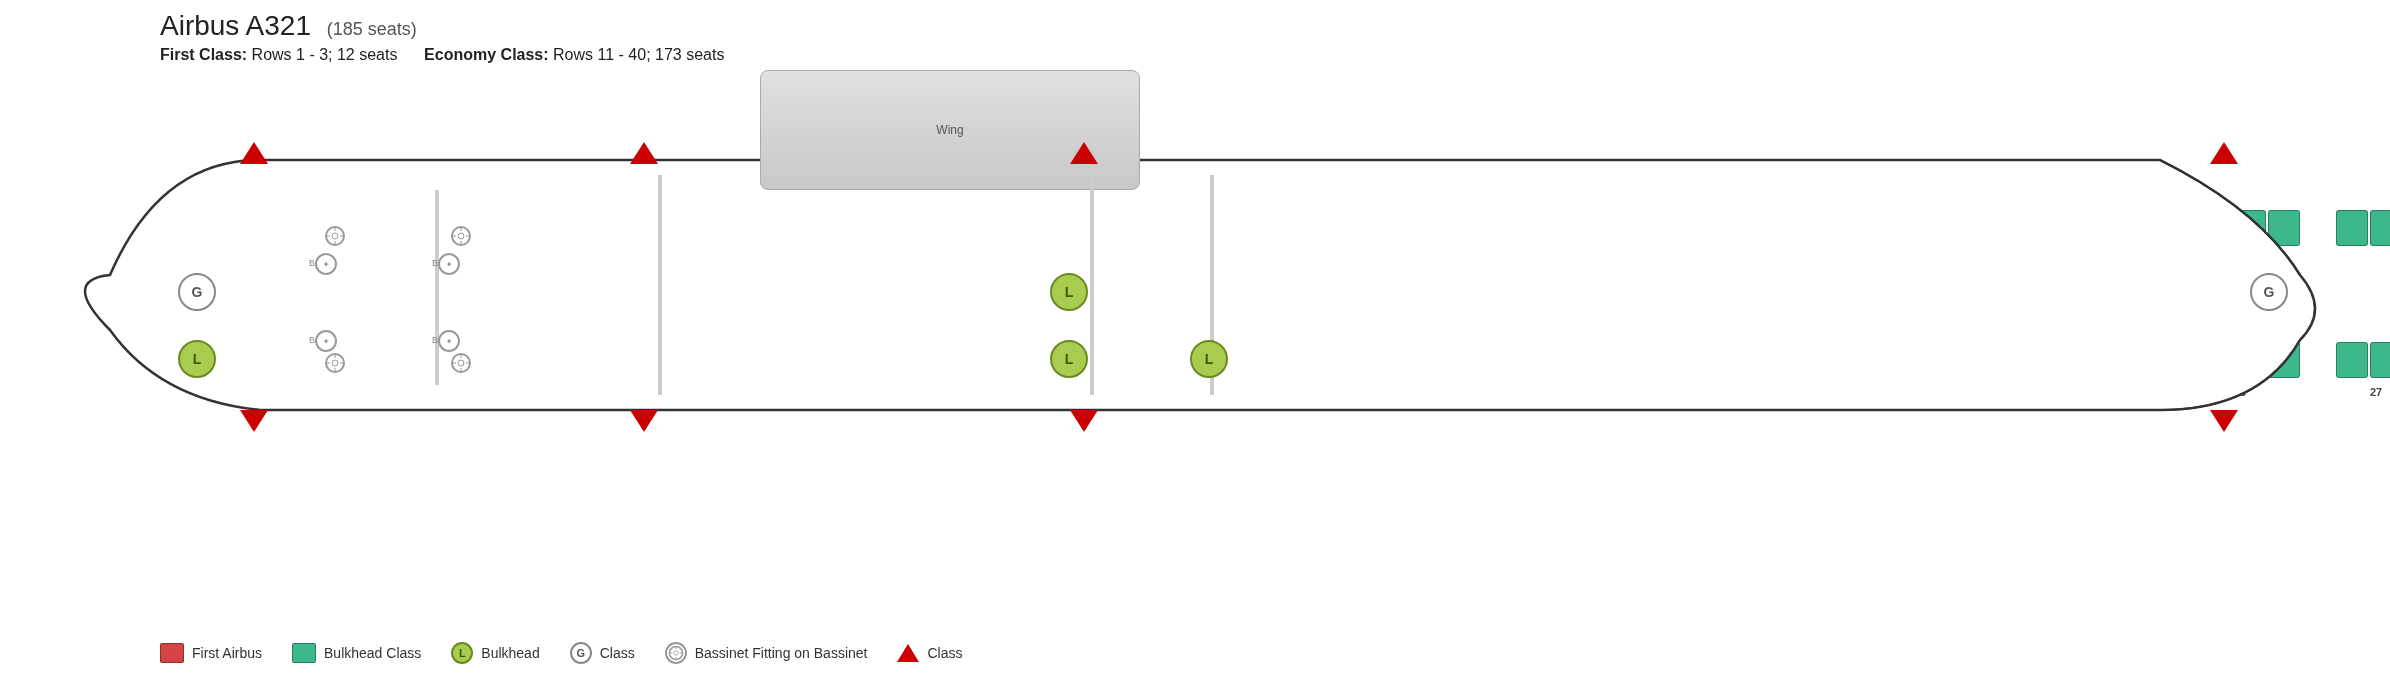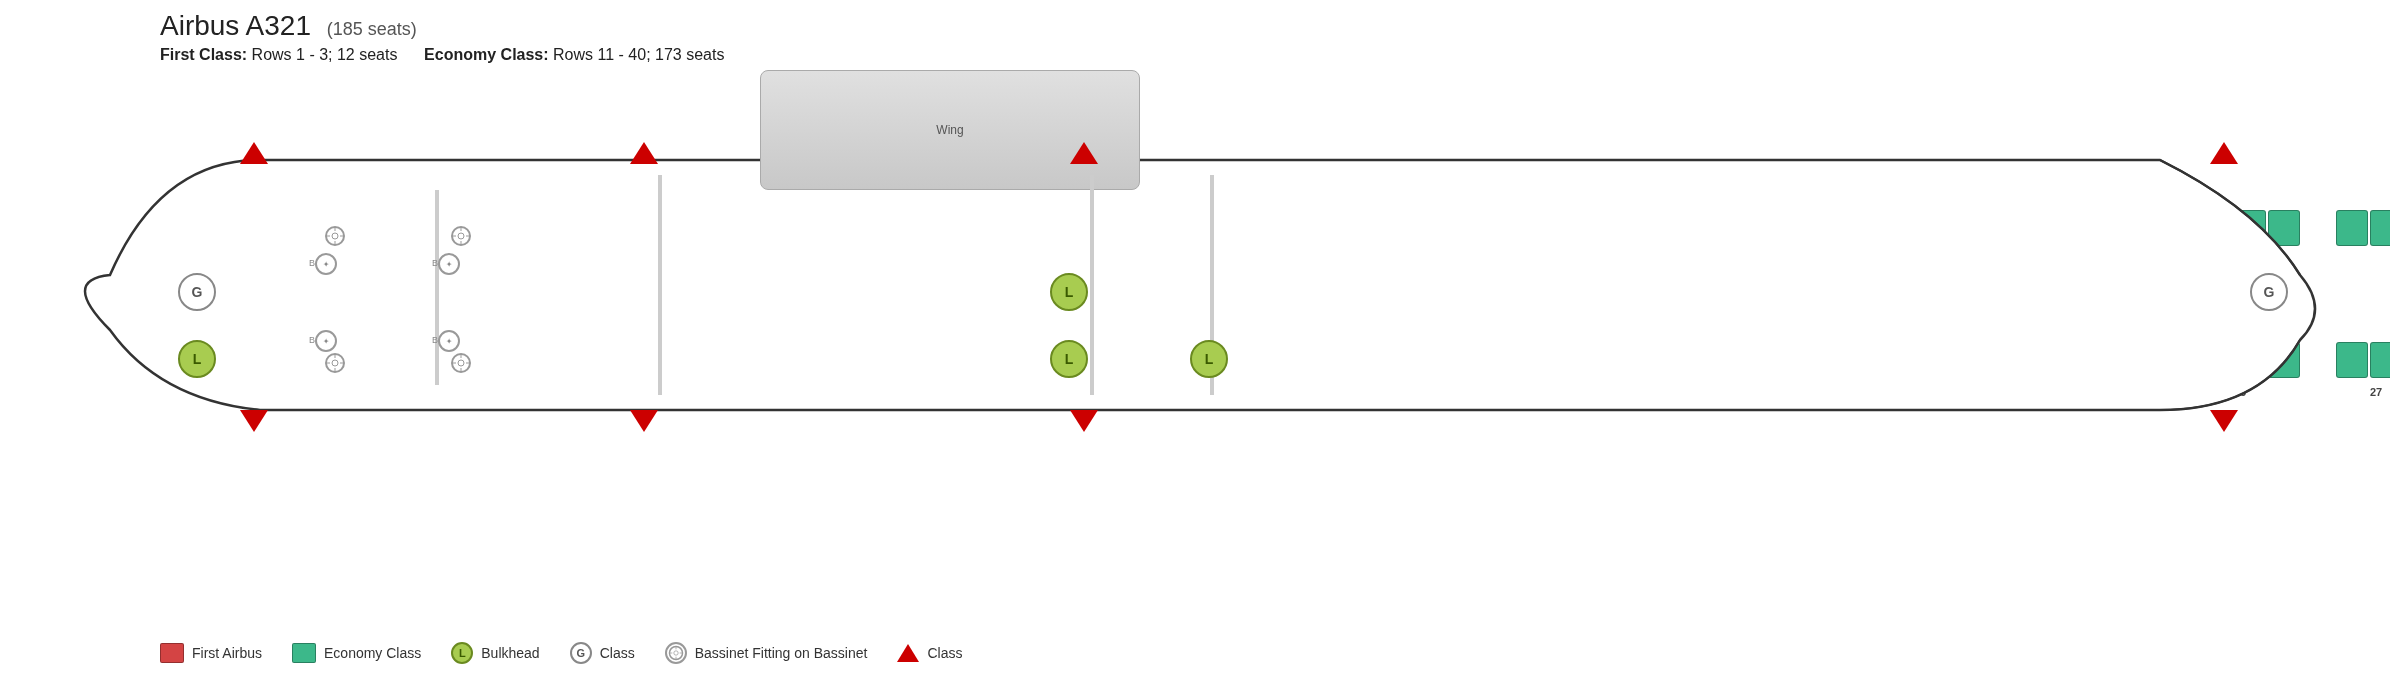--- a/index.html
+++ b/index.html
@@ -475,21 +475,21 @@
     <div class="slabel" style="left: 2310px; top: 276px; width: 36px;">27</div>
   </div>
 
 <div class="legend" style="bottom:16px; left:160px;">
   <div class="legend-item">
     <div class="legend-box" style="background:#d44444;"></div>
     <span>First Airbus</span>
   </div>
   <div class="legend-item">
     <div class="legend-box" style="background:#3cb88a;"></div>
-    <span>Economy Class</span>
+    <span>Bulkhead Class</span>
   </div>
   <div class="legend-item">
     <div class="legend-circle">L</div>
     <span>Bulkhead</span>
   </div>
   <div class="legend-item">
     <div class="legend-galley-circle">G</div>
     <span>Class</span>
   </div>
   <div class="legend-item">

